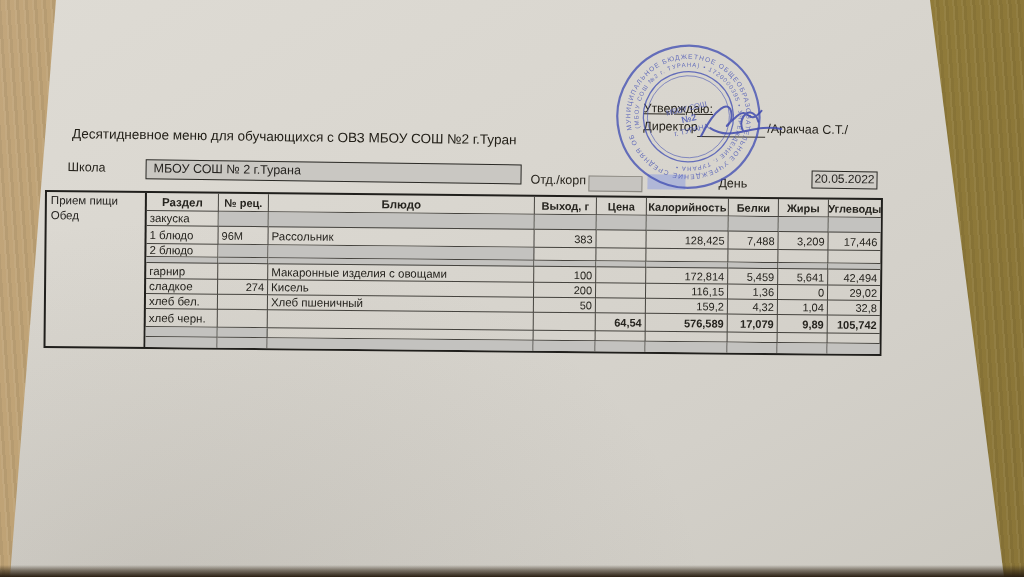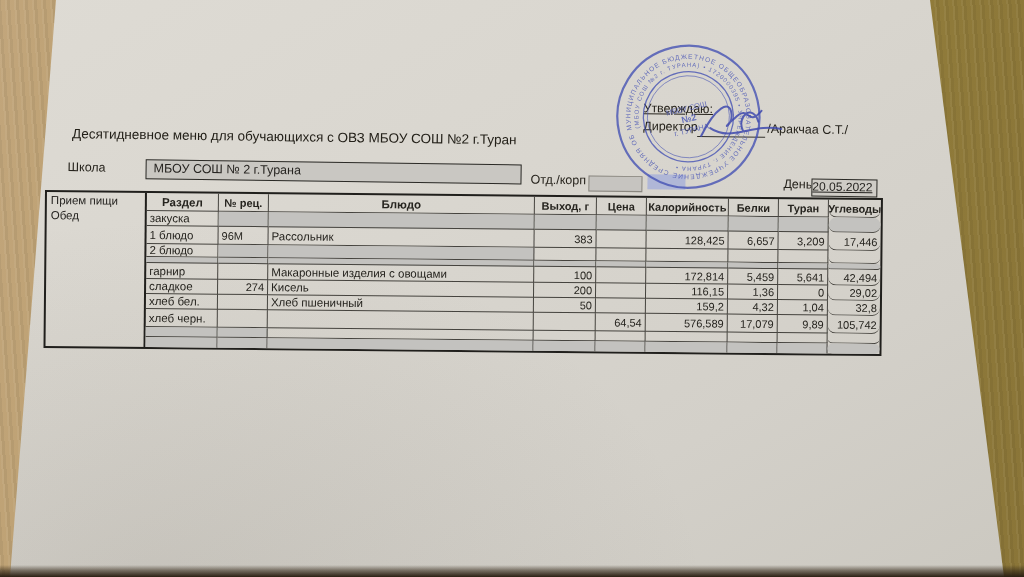--- a/index.html
+++ b/index.html
@@ -21,41 +21,41 @@
     z-index:1;}
   
   .top{position:absolute;inset:0;z-index:3;transform:rotate(.8deg);transform-origin:60px 140px;}
   .doc-title{position:absolute;left:72px;top:126px;font-size:13.5px;color:#232019;}
   .lbl{position:absolute;font-size:12.5px;color:#26231c;}
   .fieldbox{position:absolute;box-sizing:border-box;border:1.5px solid #2b2a26;}
   .school-box{left:146px;top:158px;width:376px;height:20px;background:#c9c7c2;
     font-size:12.5px;line-height:17px;padding-left:7px;}
   .dept-box{left:589px;top:168px;width:54px;height:16px;background:#c6c4c0;border:1px solid #8a877f;}
   .blue-box{position:absolute;left:648px;top:166px;width:38px;height:15px;background:#a9b2d8;opacity:.85;}
-  .date-box{left:812px;top:168px;width:66px;height:18px;background:#cfccc6;
-    font-size:12px;line-height:15px;text-align:left;text-decoration:underline;}
+  .date-box{left:812px;top:160px;width:66px;height:18px;background:#cfccc6;
+    font-size:12px;line-height:15px;text-align:center;}
   .sig-line{position:absolute;left:697px;top:112px;width:68px;height:15px;border-bottom:1.5px solid #33312c;}
   .stamp{position:absolute;left:612px;top:32px;width:152px;height:152px;opacity:.78;}
   .signature{position:absolute;left:695px;top:88px;width:92px;height:46px;}
   
   .tbl{position:absolute;left:45px;top:190px;width:838px;z-index:3;display:flex;
     border:2px solid #201f1c;transform:rotate(.55deg);transform-origin:0 0;box-sizing:border-box;}
   .tbl-left{width:100px;border-right:2px solid #201f1c;padding:1px 4px;box-sizing:border-box;
     font-size:11.5px;line-height:15px;}
   .tbl-right{flex:1;}
   .tr{display:grid;grid-template-columns:72px 50px 266px 62px 50px 82px 50px 50px 1fr;}
   .tr.th{height:18px;}
   .cell{display:flex;align-items:center;box-sizing:border-box;padding:0 3px;overflow:hidden;
     white-space:nowrap;border-right:1px solid #45433e;border-bottom:1px solid #45433e;
     font-size:11px;color:#26241f;}
-  .cell:last-child{border-right:none;border-radius:8px;}
+  .cell:last-child{border-right:none;}
   .tr:last-child .cell{border-bottom:none;}
   .hc{justify-content:center;font-weight:bold;font-size:11px;}
   .num{justify-content:flex-end;}
-  .b{font-weight:normal;}
+  .b{font-weight:bold;}
   .shade{background:#c3c2bf;}
   .c0,.c2{font-size:11.5px;}
 </style>
 </head>
 <body>
 
 <div class="scene">
   <div class="wood"></div>
   <div class="paper"></div>
 
@@ -65,21 +65,21 @@
     <div class="lbl" style="left:643px;top:93px;text-decoration:underline;">Утверждаю:</div>
     <div class="lbl" style="left:643px;top:111px;">Директор</div>
     <div class="sig-line"></div>
     <div class="lbl" style="left:767px;top:112px;">/Аракчаа С.Т./</div>
 
     <div class="lbl" style="left:68px;top:160px;">Школа</div>
     <div class="fieldbox school-box">МБОУ СОШ № 2 г.Турана</div>
     <div class="lbl" style="left:531px;top:166px;">Отд./корп</div>
     <div class="fieldbox dept-box"></div>
     <div class="blue-box"></div>
-    <div class="lbl" style="left:784px;top:167px;">День</div>
+    <div class="lbl" style="left:719px;top:167px;">День</div>
     <div class="fieldbox date-box">20.05.2022</div>
 
     <svg class="stamp" viewBox="-76 -76 152 152">
       <g fill="none" stroke="#4350b4" transform="rotate(-14)">
         <circle r="71" stroke-width="2.2"></circle>
         <circle r="45" stroke-width="1.3"></circle>
         <circle r="41" stroke-width=".7"></circle>
         <path id="stamp-outer-arc" d="M -58,0 A 58,58 0 1,1 58,0 A 58,58 0 1,1 -58,0" stroke="none"></path>
         <path id="stamp-inner-arc" d="M -50,0 A 50,50 0 1,1 50,0 A 50,50 0 1,1 -50,0" stroke="none"></path>
         <text font-size="6.6" letter-spacing="1.1" fill="#4350b4" stroke="none">
@@ -106,42 +106,42 @@
     </div>
     <div class="tbl-right" id="tbl-right">
       <div class="tr th" id="tbl-head">
           <div class="cell hc c0">Раздел</div>
           <div class="cell hc c1">№ рец.</div>
           <div class="cell hc c2">Блюдо</div>
           <div class="cell hc c3">Выход, г</div>
           <div class="cell hc c4">Цена</div>
           <div class="cell hc c5">Калорийность</div>
           <div class="cell hc c6">Белки</div>
-          <div class="cell hc c7">Туран</div>
+          <div class="cell hc c7">Жиры</div>
           <div class="cell hc c8">Углеводы</div>
         </div>
     <div class="tr" style="height: 15px;">
           <div class="cell c0">закуска</div>
           <div class="cell c1 shade"></div>
           <div class="cell c2 shade"></div>
           <div class="cell c3 shade num"></div>
           <div class="cell c4 shade num"></div>
           <div class="cell c5 shade num"></div>
           <div class="cell c6 shade num"></div>
           <div class="cell c7 shade num"></div>
           <div class="cell c8 shade num"></div>
         </div>
         <div class="tr" style="height: 18px;">
           <div class="cell c0">1 блюдо</div>
           <div class="cell c1">96М</div>
           <div class="cell c2">Рассольник</div>
           <div class="cell c3 num">383</div>
           <div class="cell c4 num"></div>
           <div class="cell c5 num">128,425</div>
-          <div class="cell c6 num">6,657</div>
+          <div class="cell c6 num">7,488</div>
           <div class="cell c7 num">3,209</div>
           <div class="cell c8 num">17,446</div>
         </div>
         <div class="tr" style="height: 13px;">
           <div class="cell c0">2 блюдо</div>
           <div class="cell c1 shade"></div>
           <div class="cell c2 shade"></div>
           <div class="cell c3 num"></div>
           <div class="cell c4 num"></div>
           <div class="cell c5 num"></div>

